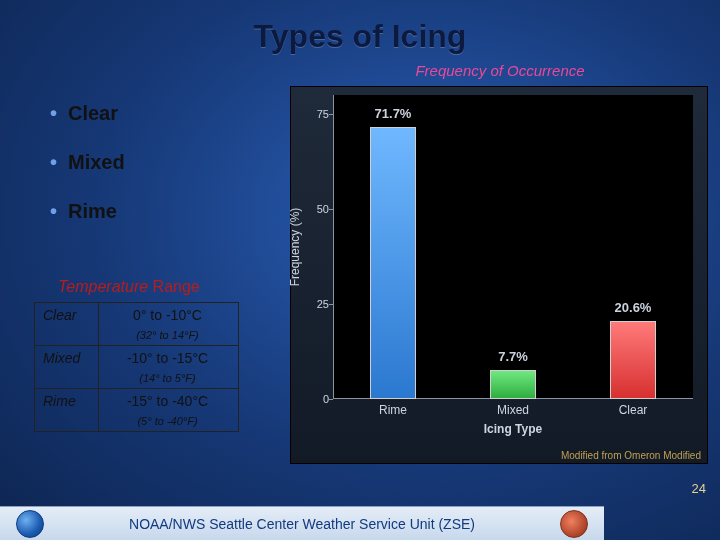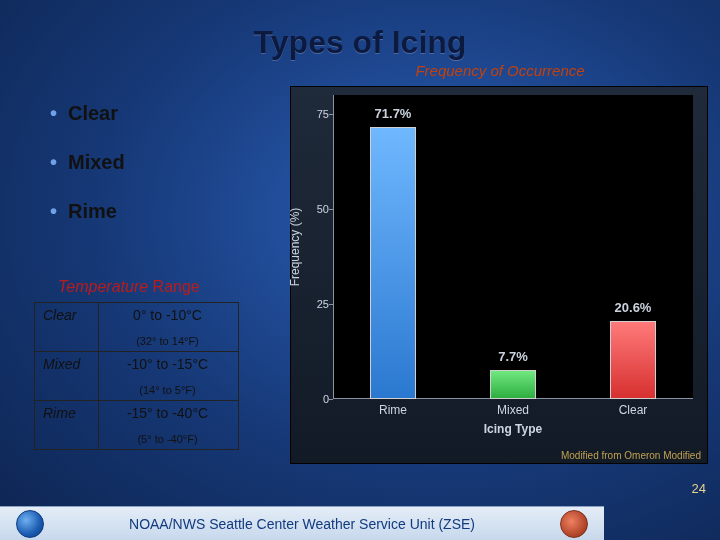--- a/index.html
+++ b/index.html
@@ -12,32 +12,32 @@
   .slide {
     position: relative;
     width: 720px;
     height: 540px;
   }
   .title {
     text-align: center;
     font-weight: bold;
     font-size: 32px;
     color: #0c1a40;
-    padding-top: 24px;
+    padding-top: 18px;
     text-shadow: 0 1px 0 rgba(255,255,255,0.2);
   }
   .subtitle-freq {
     position: absolute;
     top: 62px;
     left: 300px;
     width: 400px;
     text-align: center;
     font-style: italic;
     font-size: 15px;
-    color: #c2410c;
+    color: #ec4899;
   }
   .bullets {
     position: absolute;
     top: 102px;
     left: 50px;
     width: 230px;
   }
   .bullets li {
     list-style: none;
     margin-bottom: 26px;
@@ -68,21 +68,21 @@
     border-collapse: collapse;
     font-size: 14px;
   }
   .temp-table td {
     border: 1px solid #222;
     padding: 4px 10px 4px 8px;
     vertical-align: top;
   }
   .temp-table td:first-child { font-style: italic; width: 64px; }
   .temp-table td:last-child { width: 140px; text-align: center; }
-  .sub-f { font-size: 11px; display: block; margin-top: 12px; }
+  .sub-f { font-size: 11px; display: block; margin-top: 6px; font-style: italic; }
 
   
   .chart-wrap {
     position: absolute;
     top: 86px;
     left: 290px;
     width: 418px;
     height: 378px;
     background: linear-gradient(#1f2a3a, #121a26);
     border: 1px solid #000;

